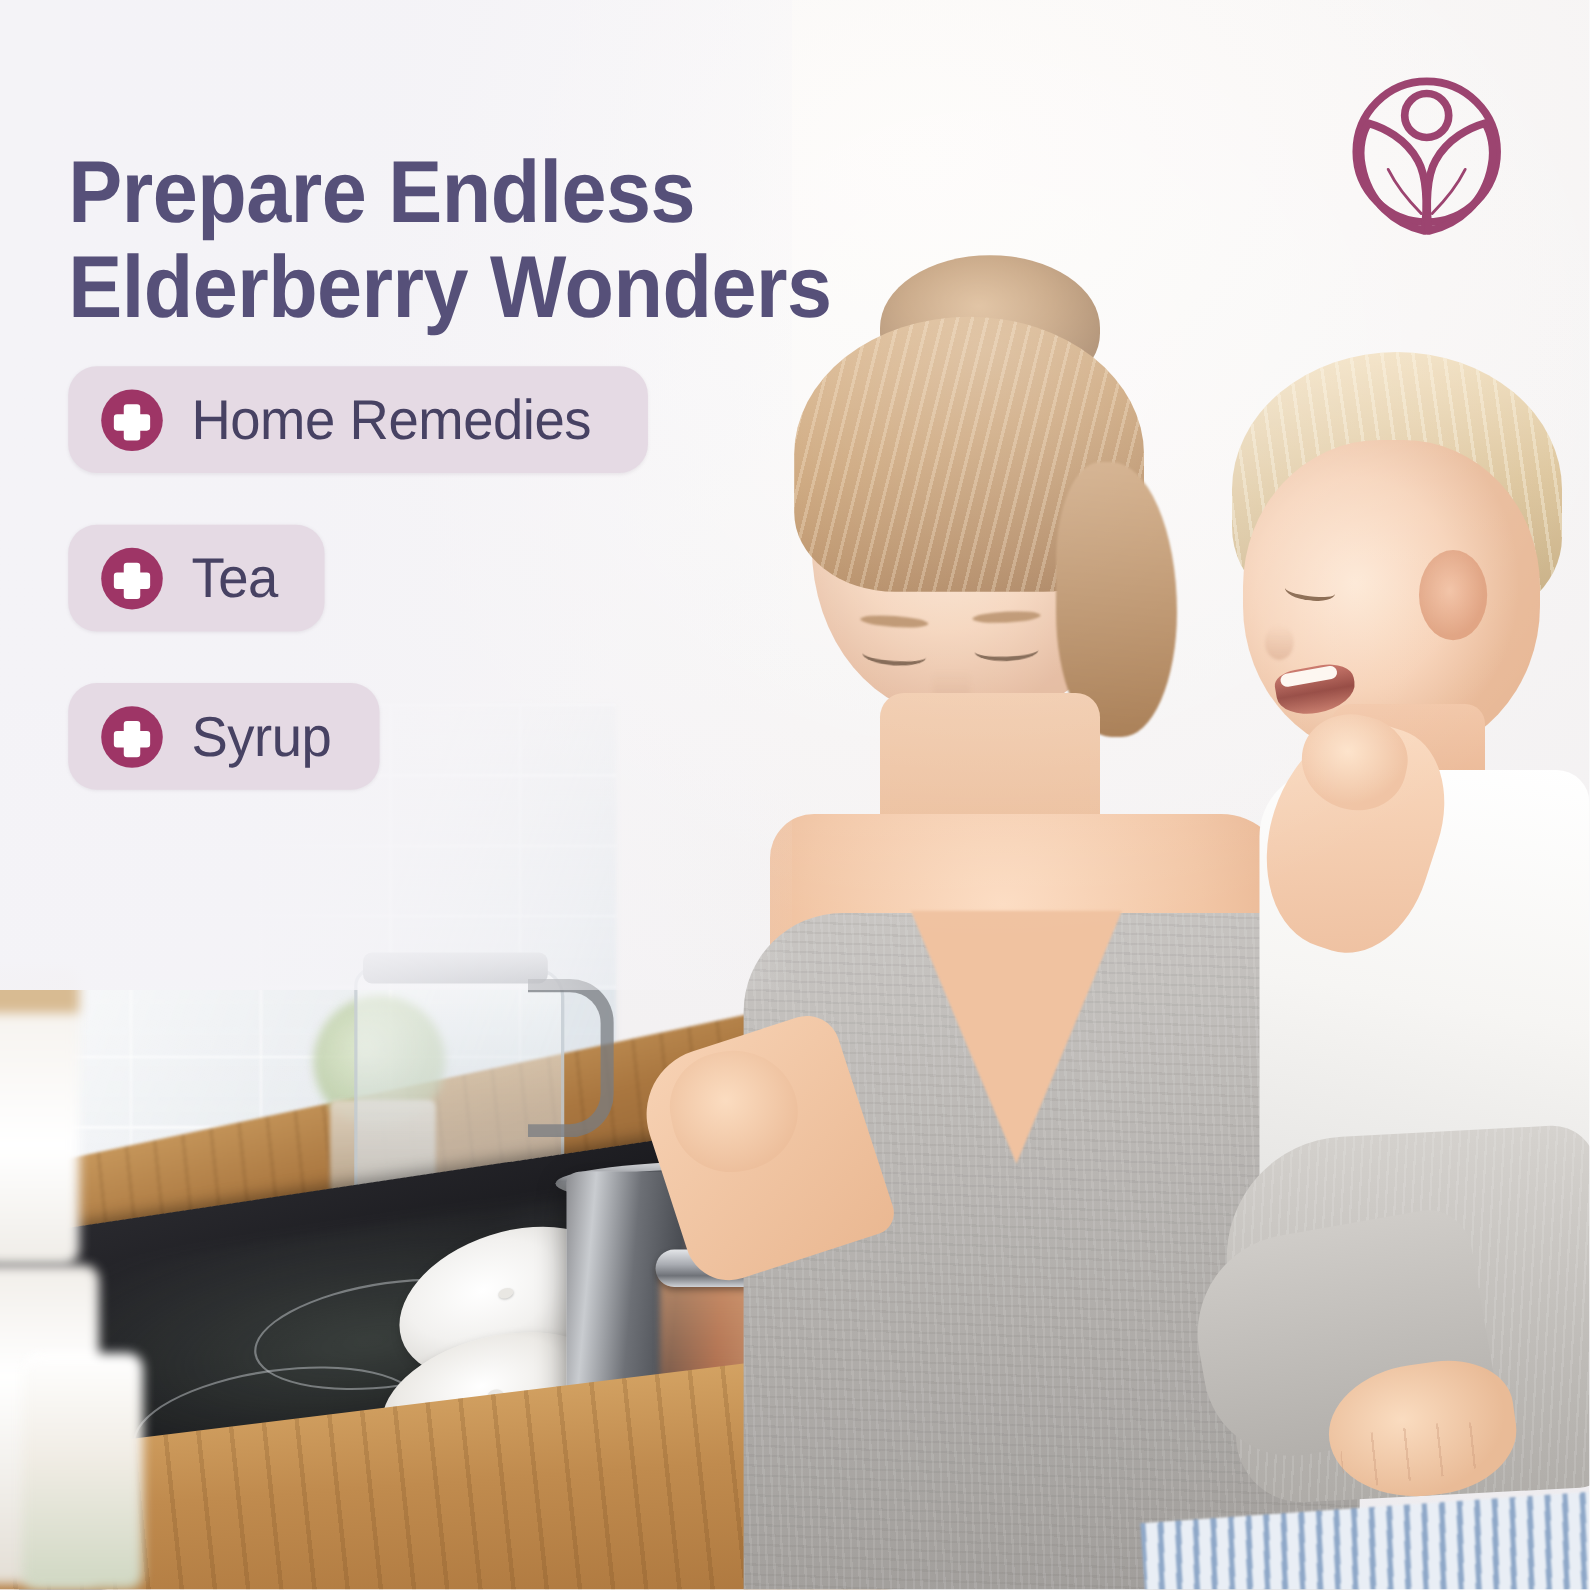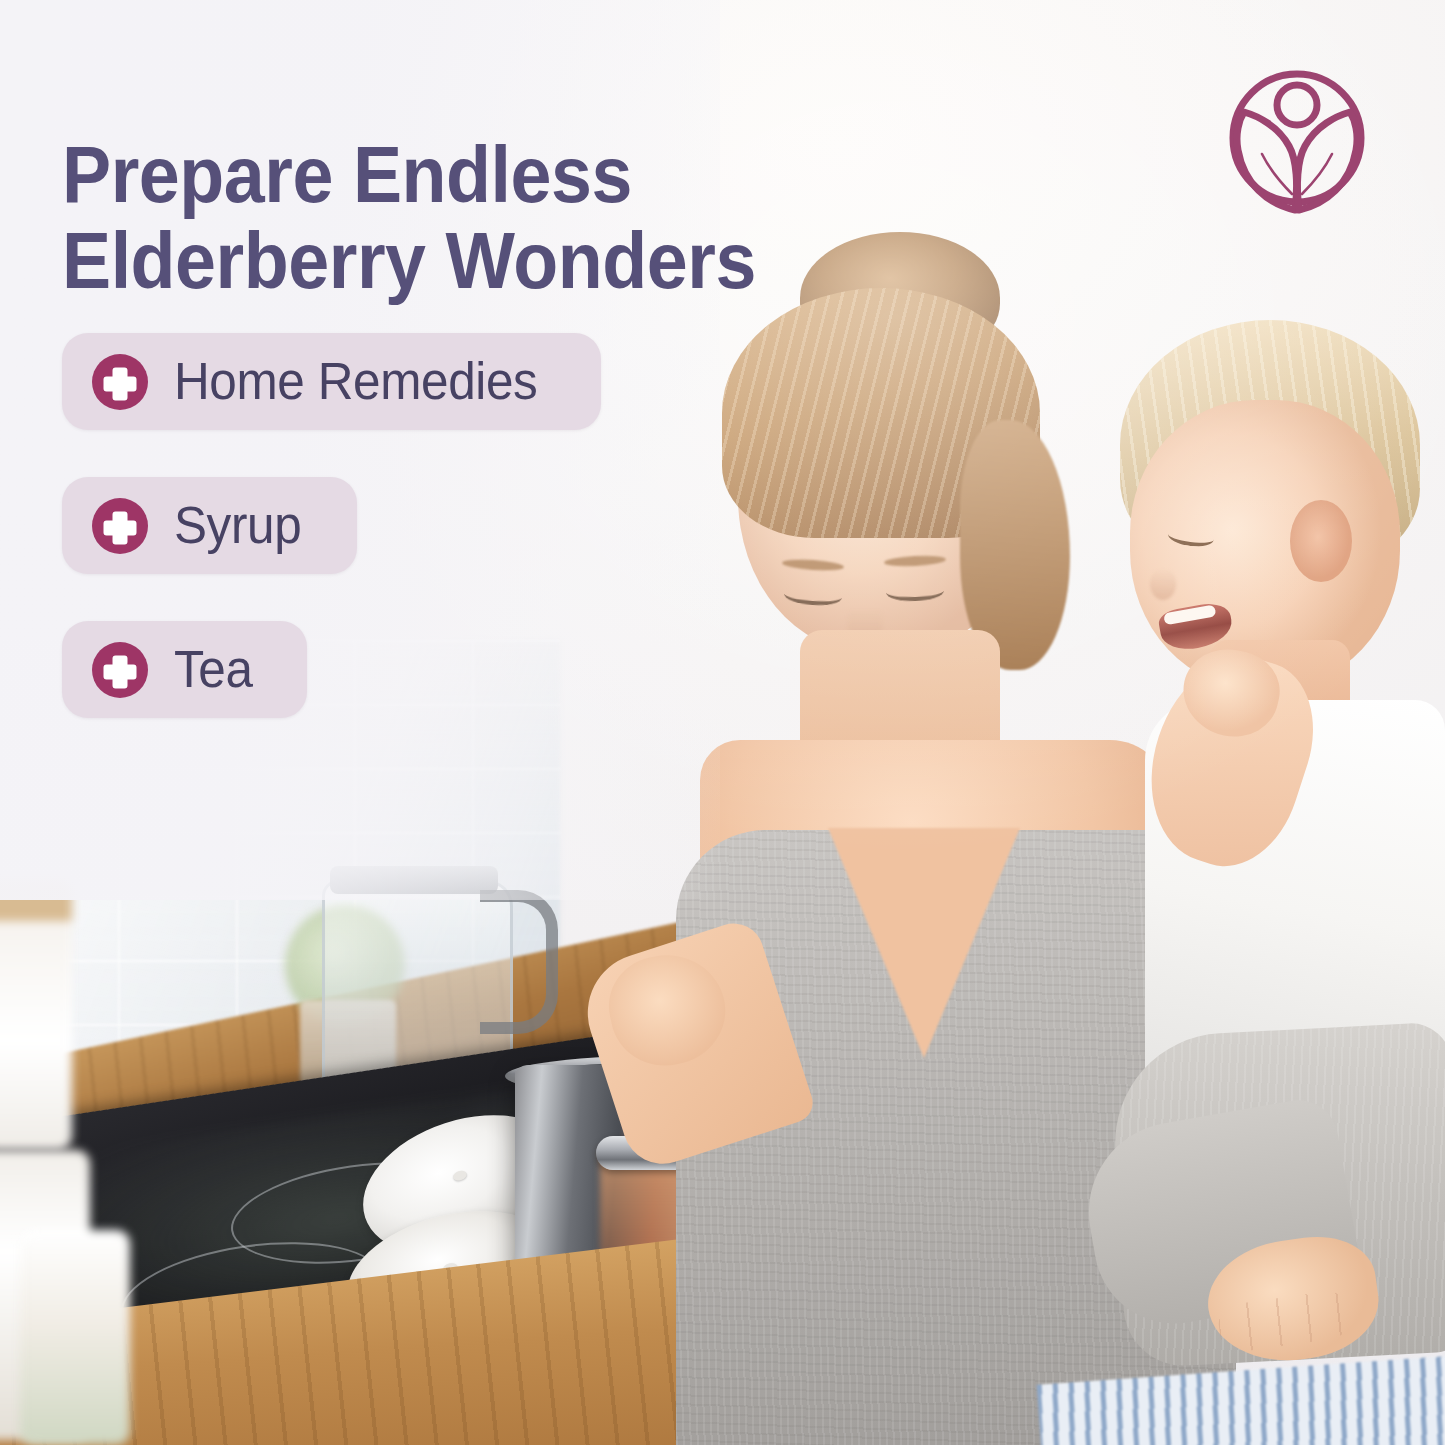--- a/index.html
+++ b/index.html
@@ -497,21 +497,21 @@
     display: flex;
     flex-direction: column;
     gap: 47px;
   }
   .pill {
     display: inline-flex;
     align-items: center;
     gap: 26px;
     background: #e5dae4;
     border-radius: 26px;
-    padding: 19px 52px 19px 30px;
+    padding: 19px 40px 19px 30px;
     align-self: flex-start;
     box-shadow: 0 1px 3px rgba(120,100,120,.10);
     text-align: center;
   }
   .pill-icon {
     flex: 0 0 auto;
     width: 56px;
     height: 56px;
     border-radius: 50%;
     background: #9e3566;
@@ -651,27 +651,27 @@
       <span class="pill-label">Home Remedies</span>
     </div>
 
 
     <div class="pill">
       <span class="pill-icon">
         <svg viewBox="0 0 56 56">
             <path d="M23.5 13.5h9a3 3 0 0 1 3 3v6h6a3 3 0 0 1 3 3v9a3 3 0 0 1-3 3h-6v6a3 3 0 0 1-3 3h-9a3 3 0 0 1-3-3v-6h-6a3 3 0 0 1-3-3v-9a3 3 0 0 1 3-3h6v-6a3 3 0 0 1 3-3z" fill="#ffffff"></path>
           </svg>
       </span>
-      <span class="pill-label">Syrup</span>
+      <span class="pill-label">Tea</span>
     </div>
 
     <div class="pill">
       <span class="pill-icon">
         <svg viewBox="0 0 56 56">
             <path d="M23.5 13.5h9a3 3 0 0 1 3 3v6h6a3 3 0 0 1 3 3v9a3 3 0 0 1-3 3h-6v6a3 3 0 0 1-3 3h-9a3 3 0 0 1-3-3v-6h-6a3 3 0 0 1-3-3v-9a3 3 0 0 1 3-3h6v-6a3 3 0 0 1 3-3z" fill="#ffffff"></path>
           </svg>
       </span>
-      <span class="pill-label">Tea</span>
+      <span class="pill-label">Syrup</span>
     </div>
 
   </div>
 
 </div>
 
 </body></html>

